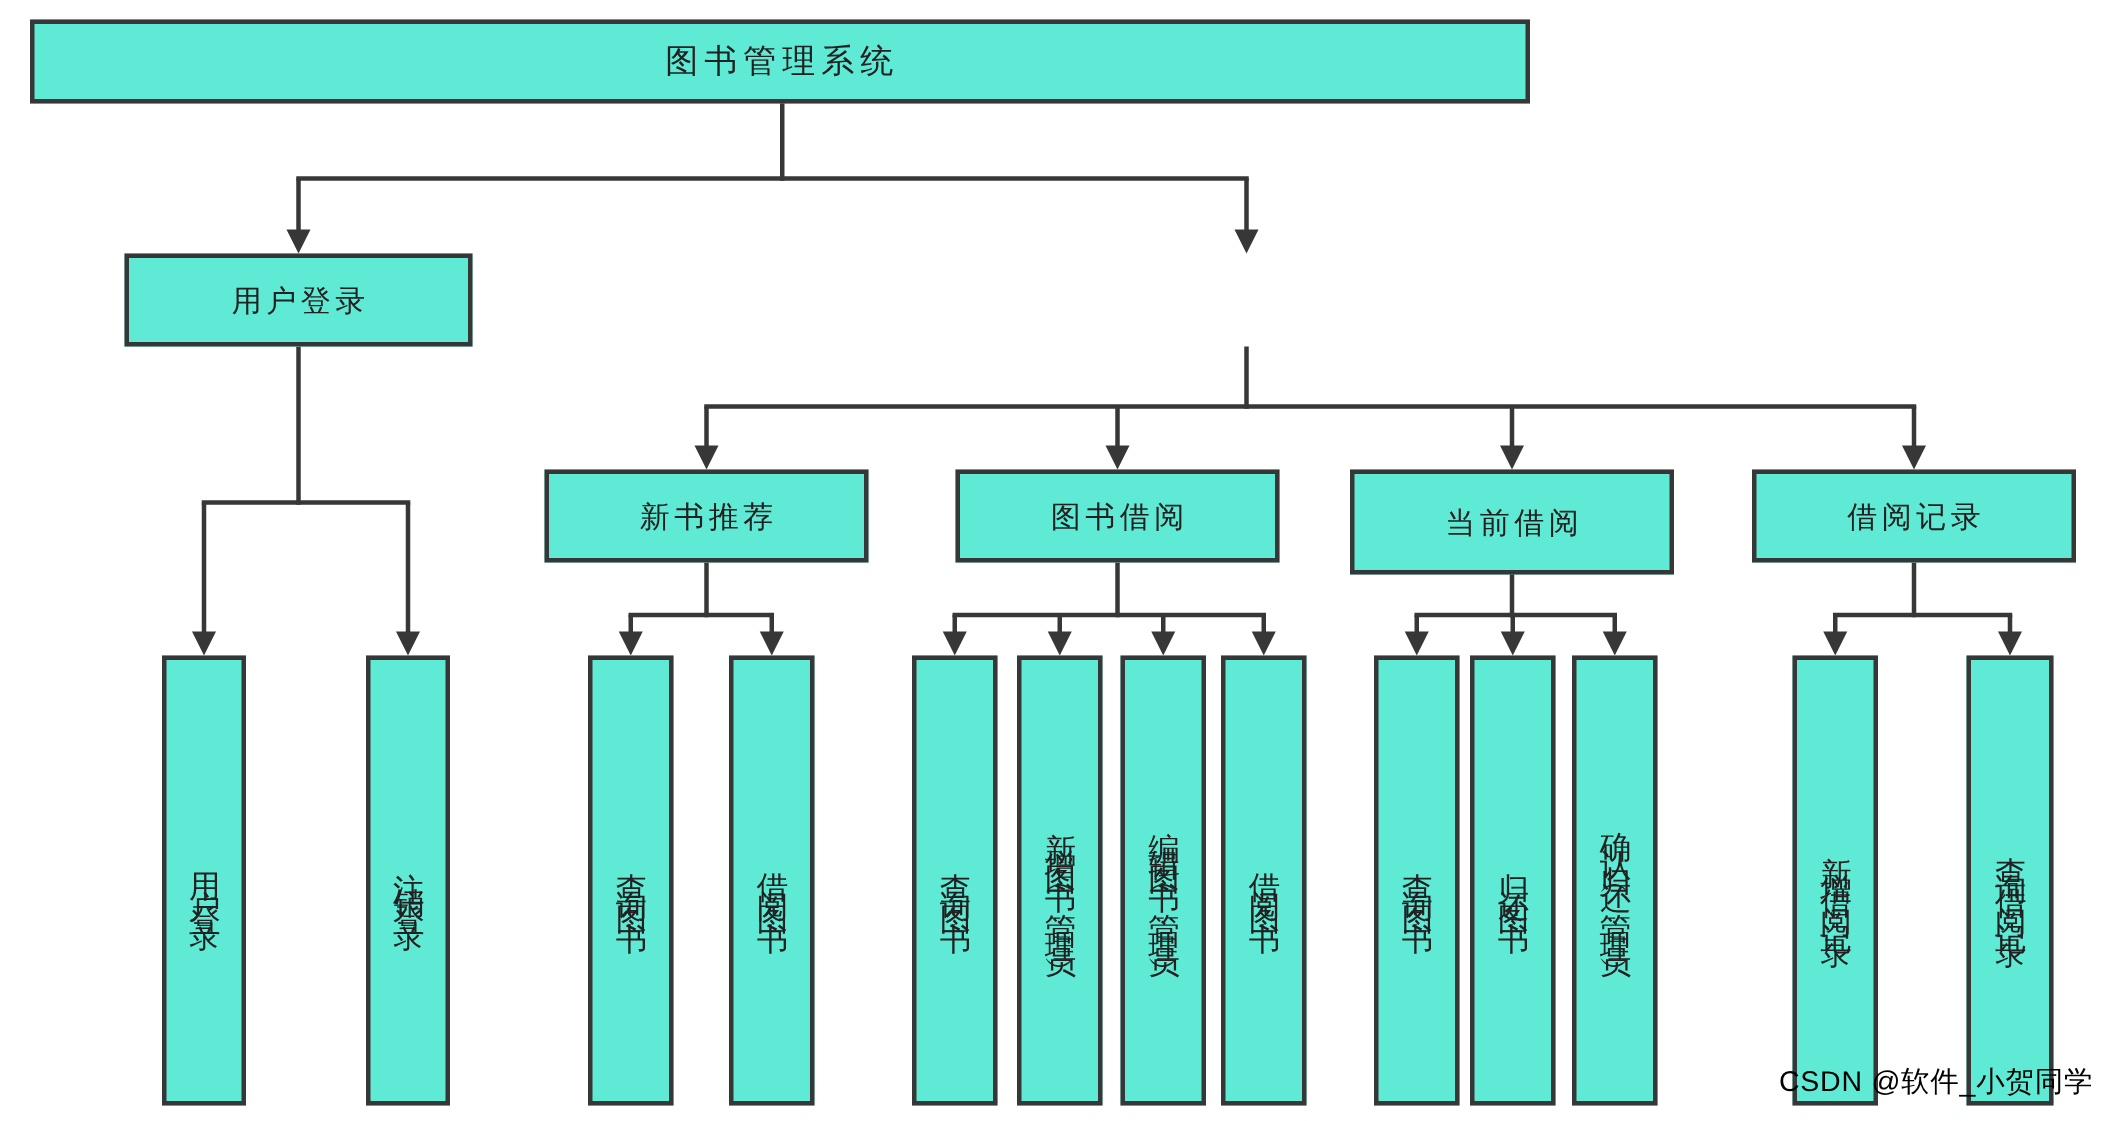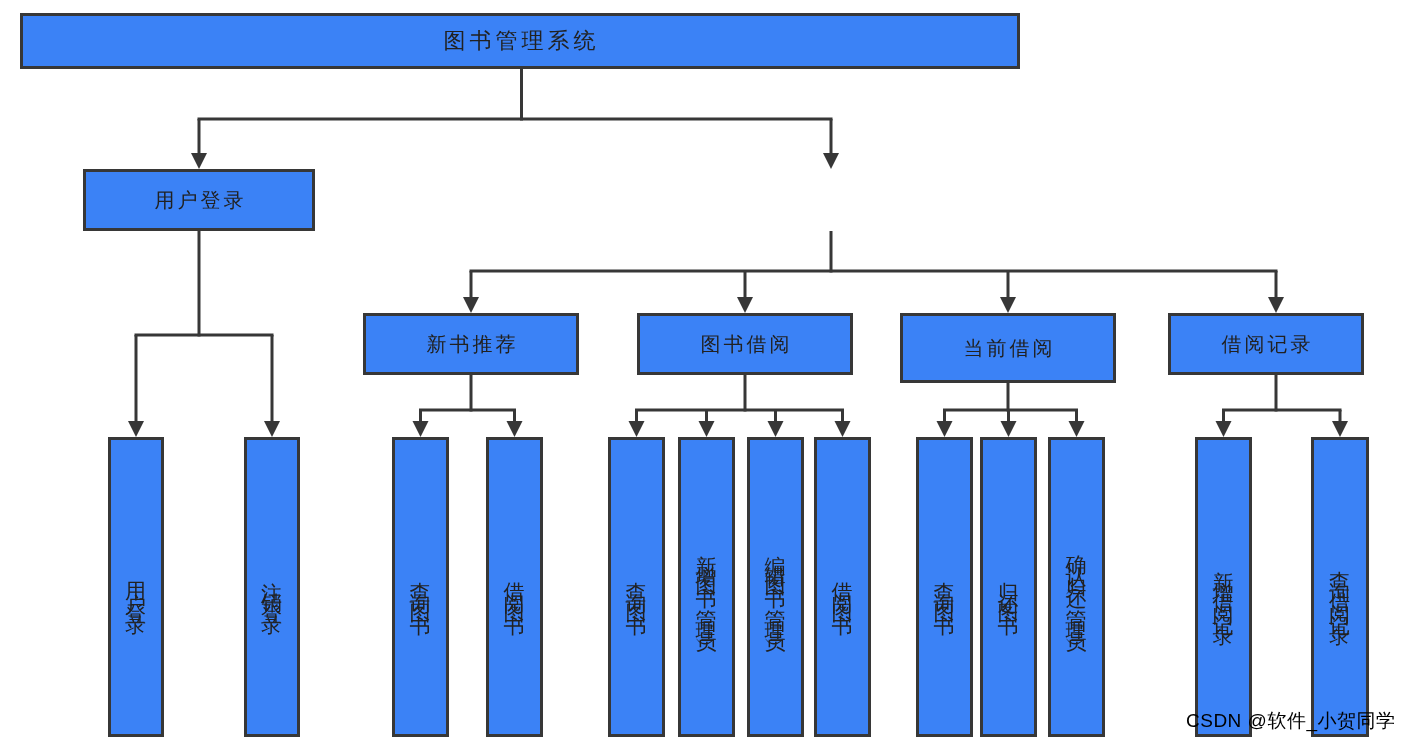--- a/index.html
+++ b/index.html
@@ -5,21 +5,21 @@
   html,body { margin:0; padding:0; background:#ffffff; }
   .canvas {
     position:relative; width:1405px; height:747px; background:#ffffff;
     font-family:"Liberation Sans","DejaVu Sans",sans-serif; overflow:hidden;
   }
   svg.connectors { position:absolute; left:0; top:0; width:1405px; height:747px; }
   svg.connectors line { stroke:#373737; stroke-width:3; }
   svg.connectors polygon { fill:#373737; }
   .node {
     position:absolute; box-sizing:border-box; border:3px solid #373737;
-    background:#3b82f6; display:flex; align-items:center; justify-content:center;
+    background:#5eead4; display:flex; align-items:center; justify-content:center;
     color:#212121; 
   }
   .h { font-size:20px; letter-spacing:3px; text-indent:3px; white-space:nowrap; }
   .root-node { font-size:22px; letter-spacing:4px; }
   .v {
     writing-mode:vertical-rl; text-orientation:mixed;
     font-size:21px; letter-spacing:11px; line-height:1;
   }
   .watermark {
     position:absolute; left:1186px; top:708px; width:210px;
@@ -101,21 +101,21 @@
     </g>
   </svg>
 
   <div class="node h root-node" style="left:20px;top:13px;width:1000px;height:56px">图书管理系统</div>
 
   <div class="node h" style="left:83px;top:169px;width:232px;height:62px">用户登录</div>
 
   <div class="node h" style="left:637px;top:313px;width:216px;height:62px">图书借阅</div>
   <div class="node h" style="left:363px;top:313px;width:216px;height:62px">新书推荐</div>
   <div class="node h" style="left:900px;top:313px;width:216px;height:70px">当前借阅</div>
-  <div class="node h" style="left:1168px;top:313px;width:196px;height:62px">借阅记录</div>
+  <div class="node h" style="left:1168px;top:313px;width:216px;height:62px">借阅记录</div>
 
   <div class="node v" style="left:108px;top:437px;width:56px;height:300px">用户登录</div>
   <div class="node v" style="left:244px;top:437px;width:56px;height:300px">注销登录</div>
 
   <div class="node v" style="left:392px;top:437px;width:57px;height:300px">查询图书</div>
   <div class="node v" style="left:486px;top:437px;width:57px;height:300px">借阅图书</div>
 
   <div class="node v" style="left:608px;top:437px;width:57px;height:300px">查询图书</div>
   <div class="node v" style="left:678px;top:437px;width:57px;height:300px">新增图书（管理员）</div>
   <div class="node v" style="left:747px;top:437px;width:57px;height:300px">编辑图书（管理员）</div>

